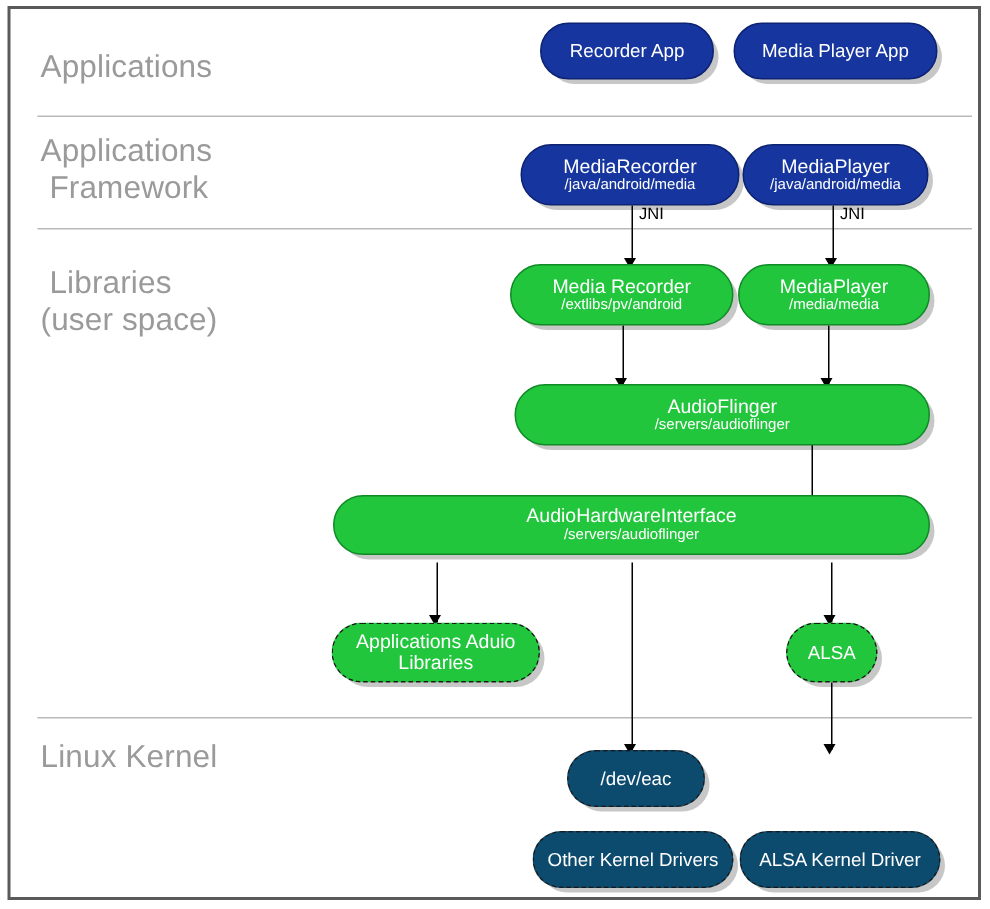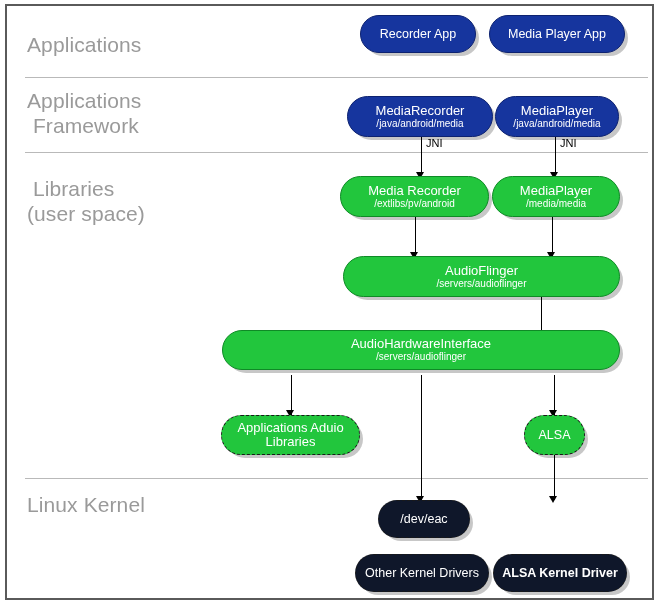--- a/index.html
+++ b/index.html
@@ -53,21 +53,21 @@
     box-shadow:4px 4px 0 -1px rgba(0,0,0,.22);
     border:1px solid #111;
     overflow:hidden;
   }
   .node .t1{font-size:13px;line-height:14px;white-space:nowrap;}
   .node .t2{font-size:10px;line-height:12px;white-space:nowrap;}
   .node.one-line .t1{font-size:12.5px;}
 
   .blue{background:#16359e;border-color:#0d2270;}
   .green{background:#22c63d;border-color:#0f8a26;}
-  .red{background:#0f172a;border-color:#7a0003;}
+  .red{background:#0c4a6e;border-color:#7a0003;}
 
   .dashed{border-style:dashed;border-width:1.5px;border-color:#1a1a1a;}
 
   
   .vline{
     position:absolute;
     width:1.5px;
     background:#000;
   }
   .arrow-head{
@@ -182,16 +182,16 @@
 
   <div class="node red dashed one-line" style="left:378px;top:500px;width:92px;height:38px;">
     <span class="t1">/dev/eac</span>
   </div>
 
 
   <div class="node red dashed one-line" style="left:355px;top:554px;width:134px;height:38px;">
     <span class="t1">Other Kernel Drivers</span>
   </div>
 
-  <div class="node red dashed one-line" style="left:493px;top:554px;width:134px;height:38px;font-weight:bold;">
+  <div class="node red dashed one-line" style="left:493px;top:554px;width:134px;height:38px;">
     <span class="t1">ALSA Kernel Driver</span>
   </div>
 </div>
 
 </body></html>

